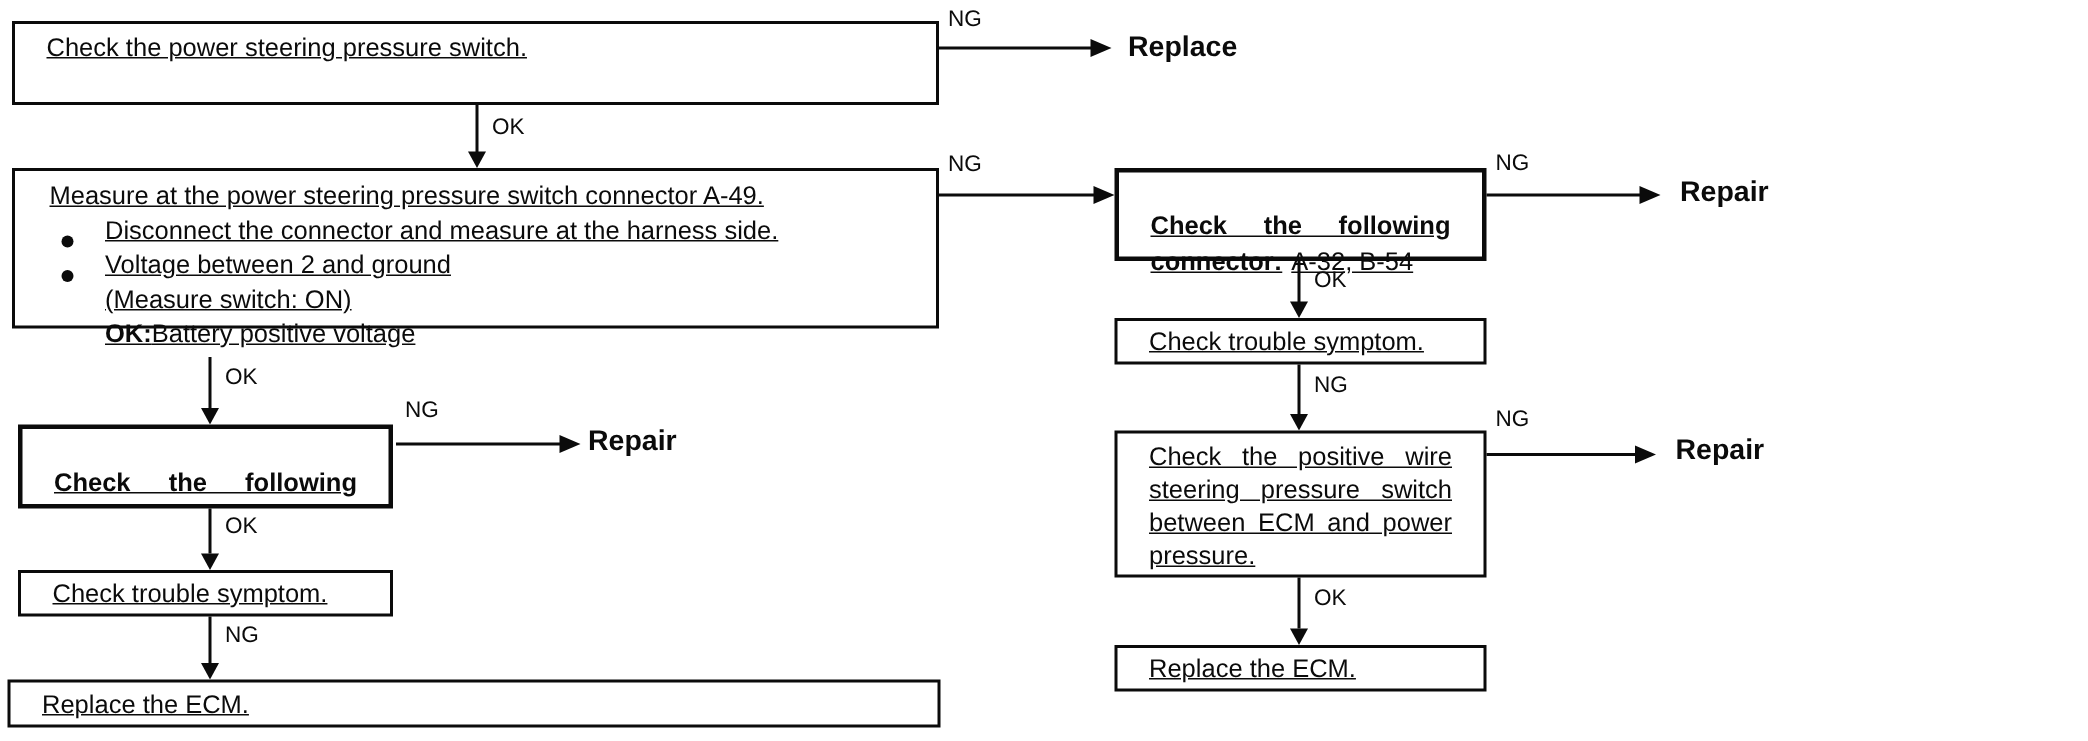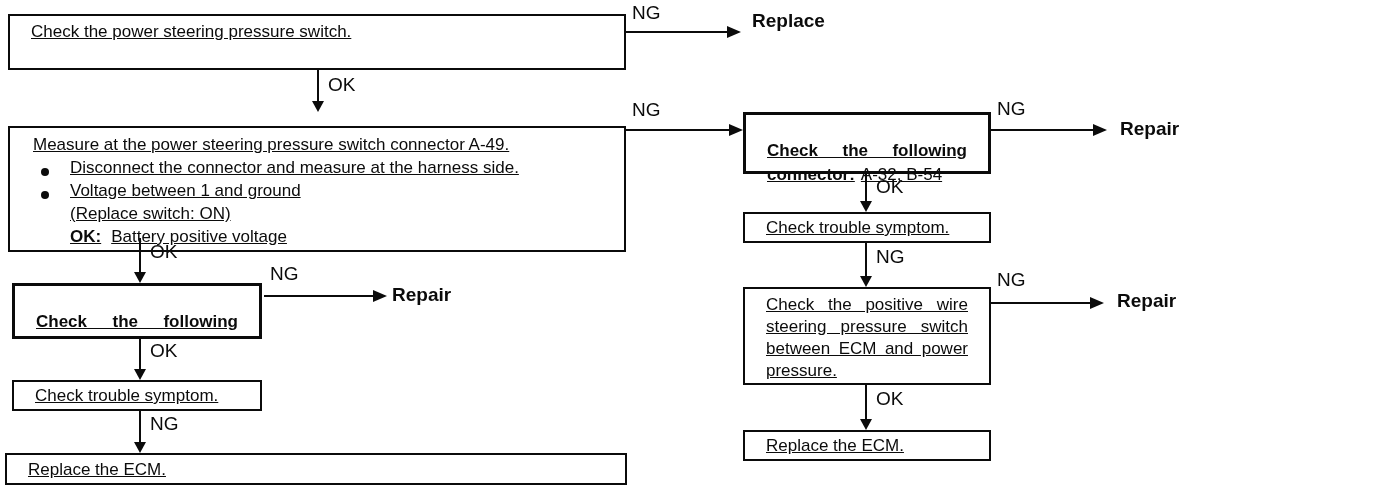--- a/index.html
+++ b/index.html
@@ -19,75 +19,75 @@
     background: #fff;
     box-sizing: border-box;
     padding: 4px 21px;
     line-height: 23px;
     text-decoration: underline;
   }
   .box.heavy { border-width: 3px; }
   .bold { font-weight: bold; margin-top: 20px; }
   
   .jline { text-align: justify; text-align-last: justify; }
-  .bullet-row { display: flex; align-items: center; padding-left: 10px; }
+  .bullet-row { display: flex; align-items: flex-end; padding-left: 10px; }
   .dot {
     width: 8px; height: 8px; border-radius: 50%;
     background: #0b0b0b; flex: 0 0 auto;
     margin: 8px 21px 0 0;
   }
   .indent { padding-left: 39px; }
   .hline { position: absolute; height: 2px; background: #0b0b0b; }
   .vline { position: absolute; width: 2px; background: #0b0b0b; }
   .ah-right {
     position: absolute; width: 0; height: 0;
     border-top: 6px solid transparent;
     border-bottom: 6px solid transparent;
     border-left: 14px solid #0b0b0b;
   }
   .ah-down {
     position: absolute; width: 0; height: 0;
     border-left: 6px solid transparent;
     border-right: 6px solid transparent;
     border-top: 11px solid #0b0b0b;
   }
-  .lbl { position: absolute; font-size: 19px; line-height: 20px; }
+  .lbl { position: absolute; font-size: 15px; line-height: 20px; }
   .terminal { position: absolute; font-size: 19px; font-weight: bold; line-height: 22px; }
   .gap { margin-left: 6px; font-weight: normal; }
-  .okgap { margin-left: 10px; font-weight: normal; }
+  .okgap { font-weight: normal; }
 </style>
 </head>
 <body>
 
 <div id="stage">
 
   <div class="box" style="left:8px; top:14px; width:618px; height:56px;">
     <div>Check the power steering pressure switch.</div>
   </div>
 
   <div class="lbl" style="left:632px; top:3px;">NG</div>
   <div class="hline" style="left:626px; top:31px; width:102px;"></div>
   <div class="ah-right" style="left:727px; top:26px;"></div>
-  <div class="terminal" style="left:752px; top:10px;">Replace</div>
+  <div class="terminal" style="left:752px; top:21px;">Replace</div>
 
   <div class="vline" style="left:317px; top:70px; height:33px;"></div>
   <div class="ah-down" style="left:312px; top:101px;"></div>
   <div class="lbl" style="left:328px; top:75px;">OK</div>
 
-  <div class="box" style="left:8px; top:126px; width:618px; height:126px; padding-top:5px;">
+  <div class="box" style="left:8px; top:112px; width:618px; height:107px; padding-top:5px;">
     <div style="padding-left:2px;">Measure at the power steering pressure switch connector A-49.</div>
     <div class="bullet-row">
       <span class="dot"></span>
       <span>Disconnect the connector and measure at the harness side.</span>
     </div>
     <div class="bullet-row">
       <span class="dot"></span>
-      <span>Voltage between 1 and ground</span>
+      <span>Voltage between 2 and ground</span>
     </div>
-    <div class="indent">(Replace switch: ON)</div>
+    <div class="indent">(Measure switch: ON)</div>
     <div class="indent">
       <span class="bold">OK:</span><span class="okgap">Battery positive voltage</span>
     </div>
   </div>
 
   <div class="lbl" style="left:632px; top:100px;">NG</div>
   <div class="hline" style="left:626px; top:129px; width:104px;"></div>
   <div class="ah-right" style="left:729px; top:124px;"></div>
 
   <div class="box heavy" style="left:743px; top:112px; width:248px; height:62px; line-height:24px;">

